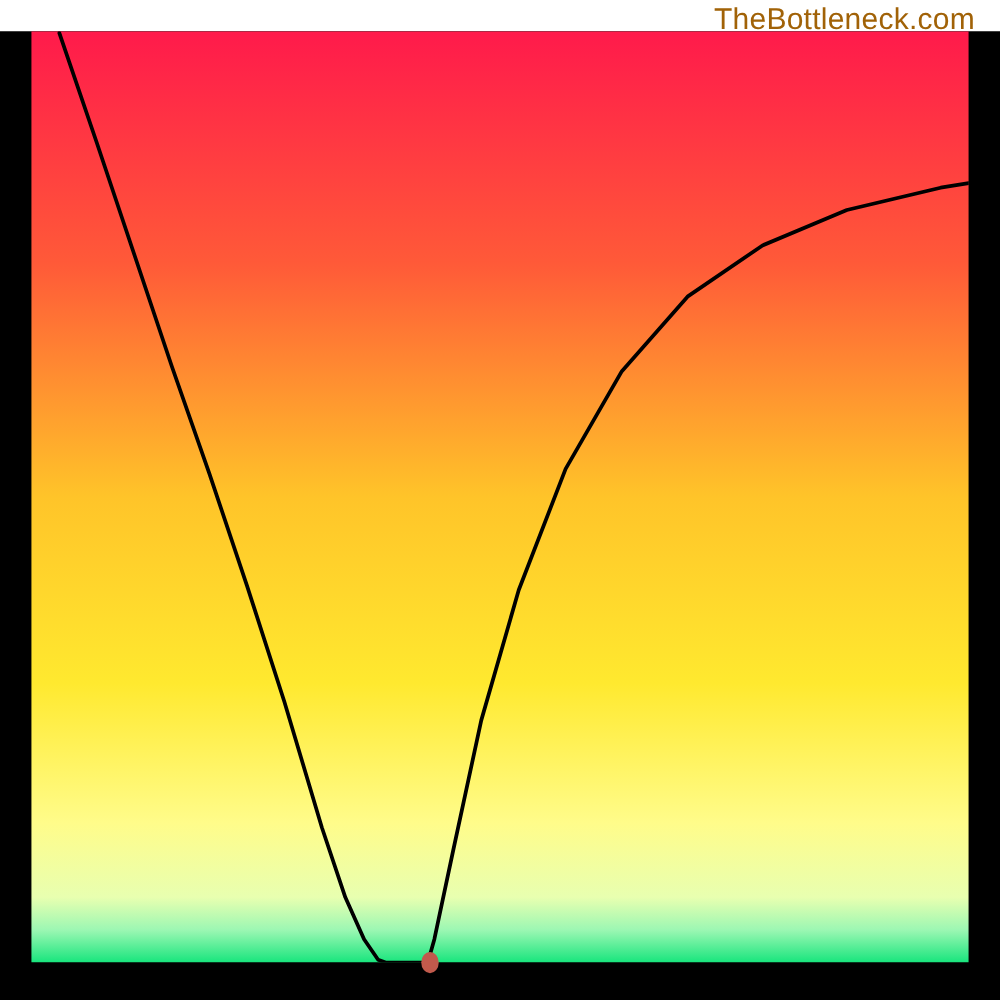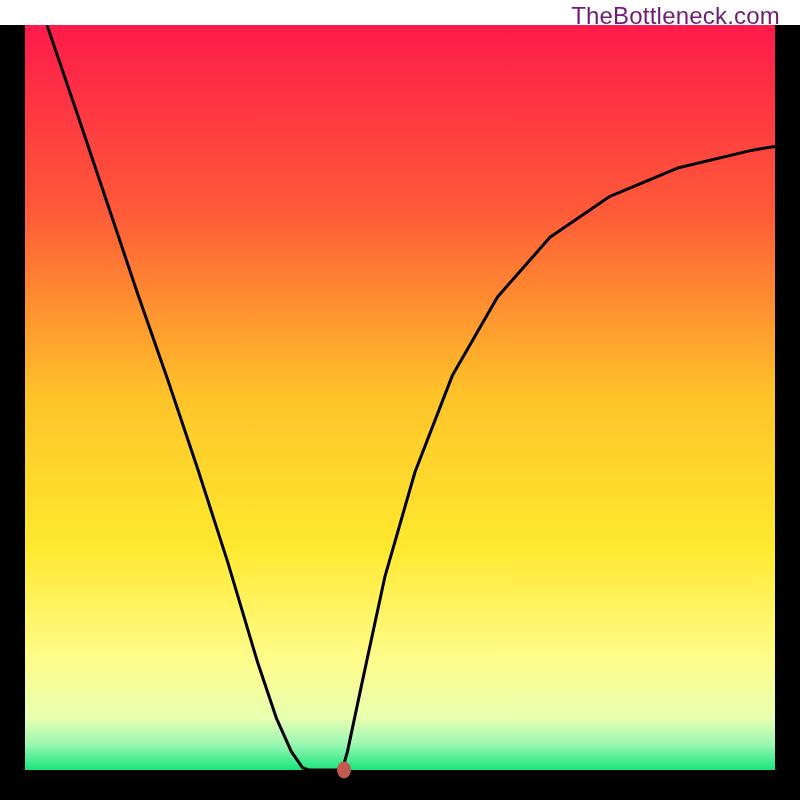--- a/index.html
+++ b/index.html
@@ -13,21 +13,21 @@
   }
   .container {
     position: relative;
     width: 800px;
     height: 800px;
   }
   .watermark {
     position: absolute;
     top: 2px;
     right: 20px;
-    color: #701a75;
+    color: #a16207;
     font-size: 24px;
     font-weight: 500;
     letter-spacing: 0.2px;
     z-index: 5;
   }
   .frame-outer {
     position: absolute;
     left: 0;
     top: 25px;
     width: 800px;

